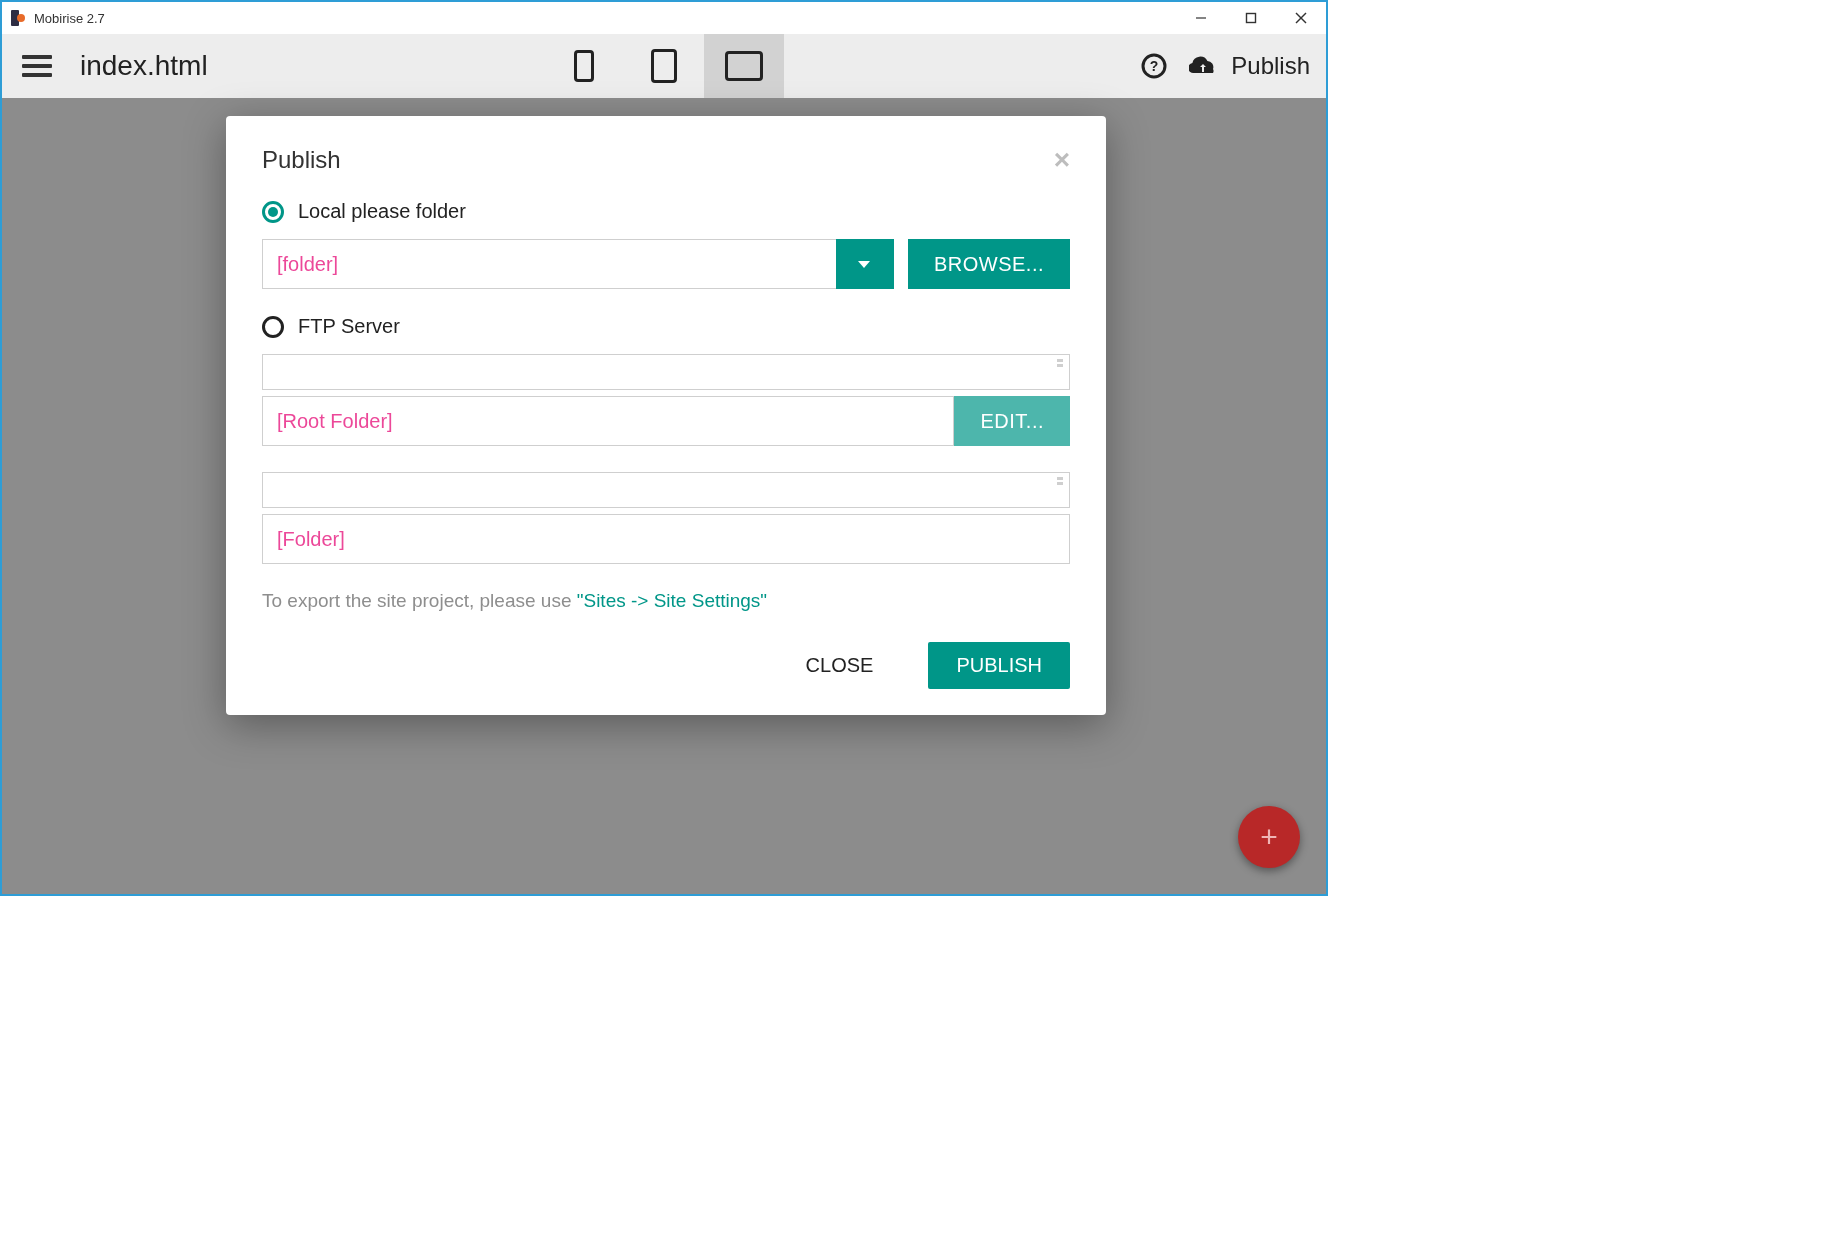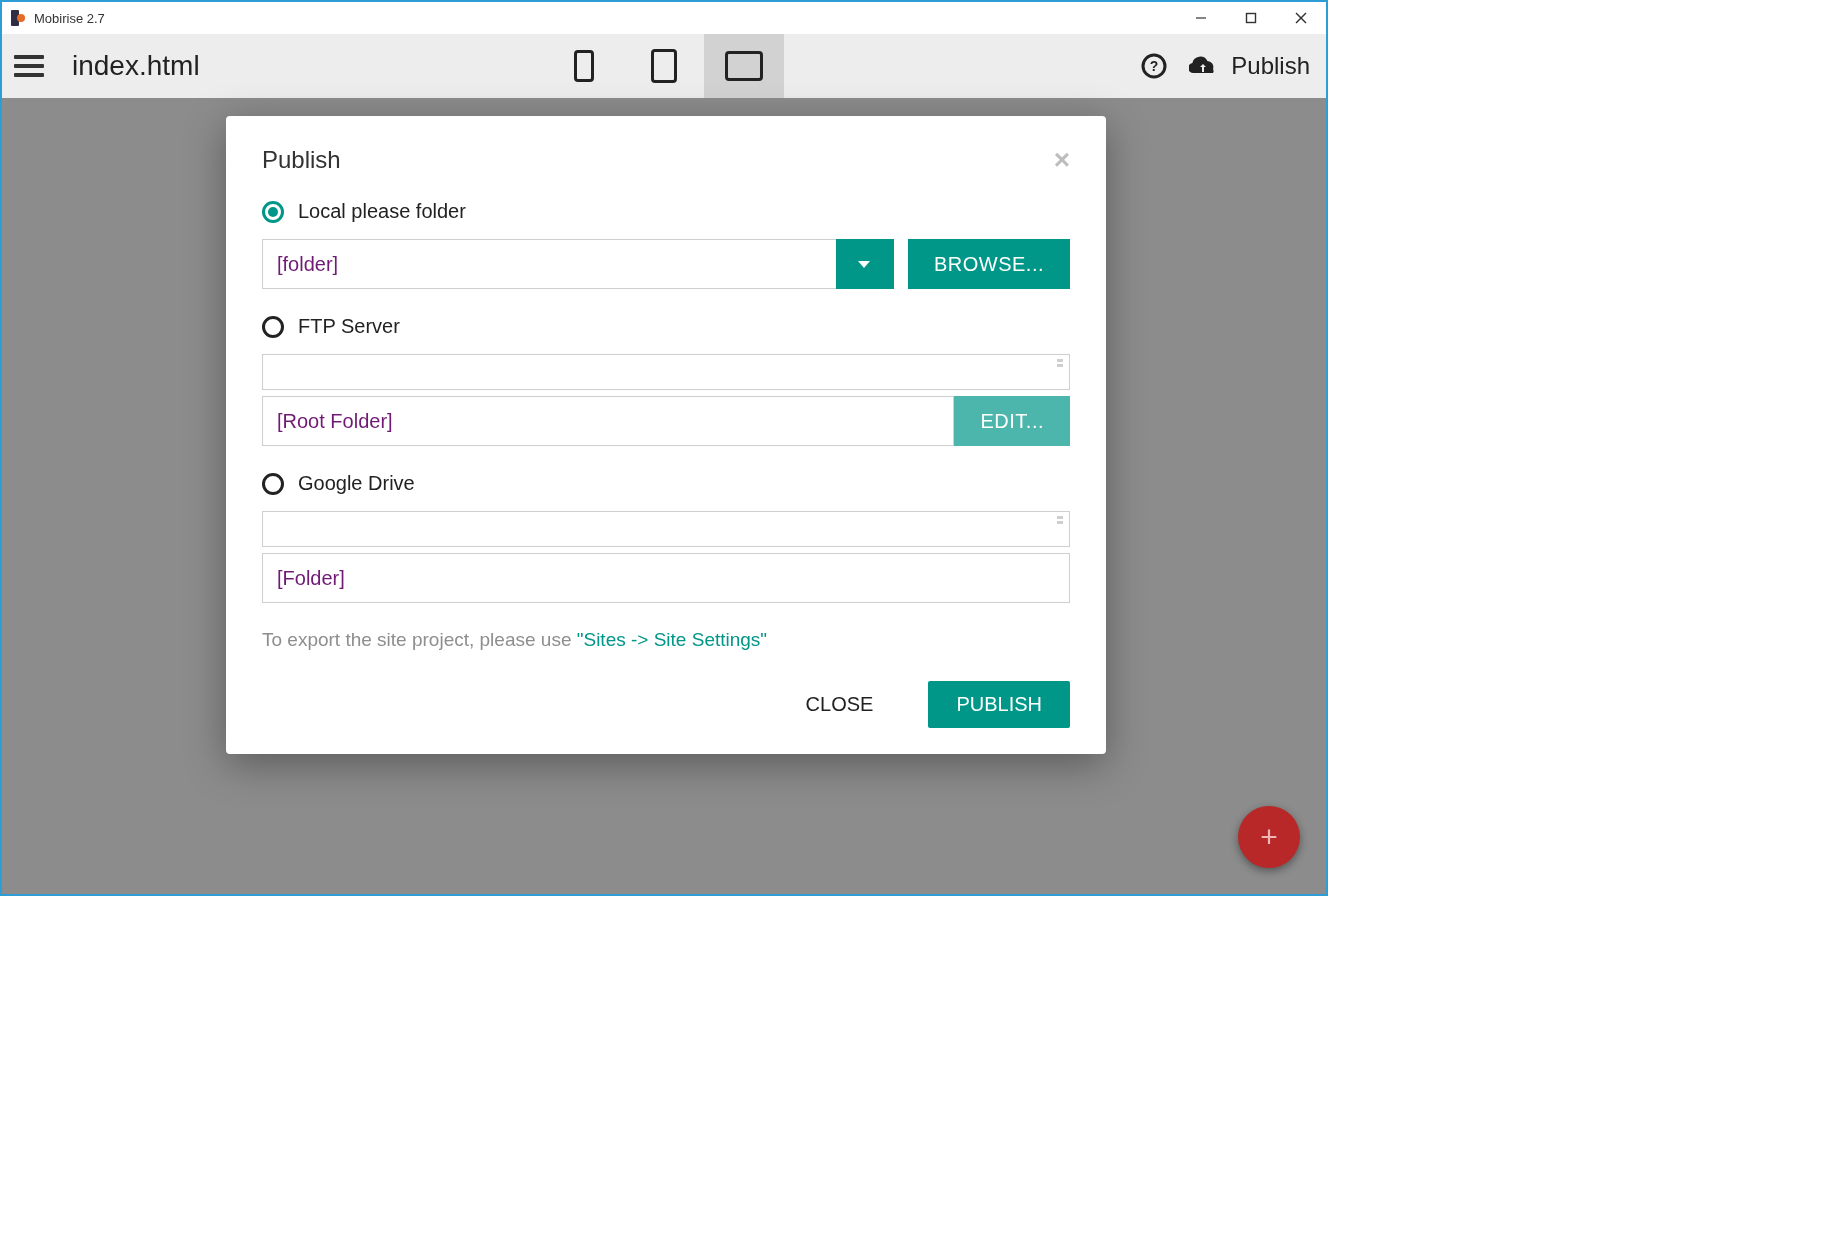--- a/index.html
+++ b/index.html
@@ -35,21 +35,21 @@
   .titlebar .spacer { flex: 1; }
   .win-ctrl { width: 50px; height: 32px; display: flex; align-items: center; justify-content: center; color: #333; }
   .win-ctrl svg { width: 12px; height: 12px; }
 
   
   .app-toolbar {
     height: 64px;
     background: #ededed;
     display: flex;
     align-items: center;
-    padding-left: 12px;
+    padding-left: 20px;
     color: #222;
     position: relative;
   }
   .hamburger { width: 38px; height: 38px; display: flex; flex-direction: column; justify-content: center; gap: 5px; margin-right: 20px; }
   .hamburger span { display: block; height: 4px; background: #333; border-radius: 1px; width: 30px; }
   .page-title { font-size: 28px; color: #222; }
   .device-row { position: absolute; left: 50%; transform: translateX(-50%); top: 0; height: 64px; display: flex; align-items: center; gap: 0; }
   .device-btn { width: 80px; height: 64px; display: flex; align-items: center; justify-content: center; background: transparent; }
   .device-btn.active { background: #d2d2d2; }
   .device-icon { border: 3px solid #222; border-radius: 4px; }
@@ -101,21 +101,21 @@
   .radio { width: 22px; height: 22px; border: 3px solid #222; border-radius: 50%; display: inline-flex; align-items: center; justify-content: center; }
   .radio.sel { border-color: #009688; }
   .radio.sel .dot { width: 10px; height: 10px; border-radius: 50%; background: #009688; }
 
   .row { display: flex; gap: 14px; }
   .input {
     height: 50px;
     border: 1px solid #cfcfcf;
     background: #fff;
     font-size: 20px;
-    color: #701a75;
+    color: #ec4899;
     padding: 0 14px;
     display: flex;
     align-items: center;
     flex: 1;
   }
   .input.attached { border-right: none; }
   .dd-btn {
     width: 58px; height: 50px;
     background: #009688;
     display: flex; align-items: center; justify-content: center;
@@ -261,24 +261,20 @@
         </div>
         <div class="row">
           <div class="input" style="border-right:1px solid #cfcfcf">
             <span>[Root Folder]</span>
           </div>
           <button class="btn-teal light" style="margin-left:-14px">EDIT...</button>
         </div>
       </div>
 
       <div class="opt">
-        <div class="opt-head">
-          <span class="radio"></span>
-          <span>Google Drive</span>
-        </div>
         <div class="select-like" style="margin-bottom:6px">
           <span class="bars">
               <span></span>
               <span></span>
             </span>
         </div>
         <div class="input">
           <span>[Folder]</span>
         </div>
       </div>

